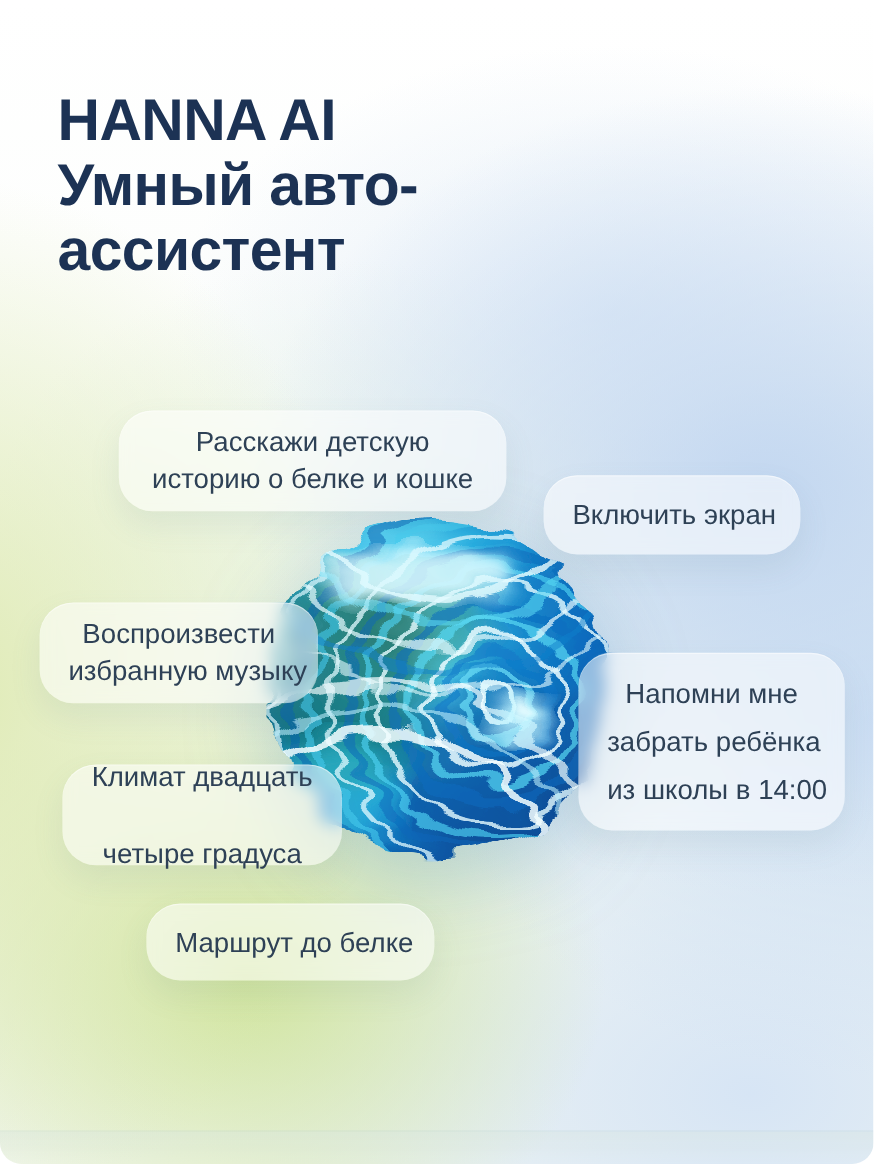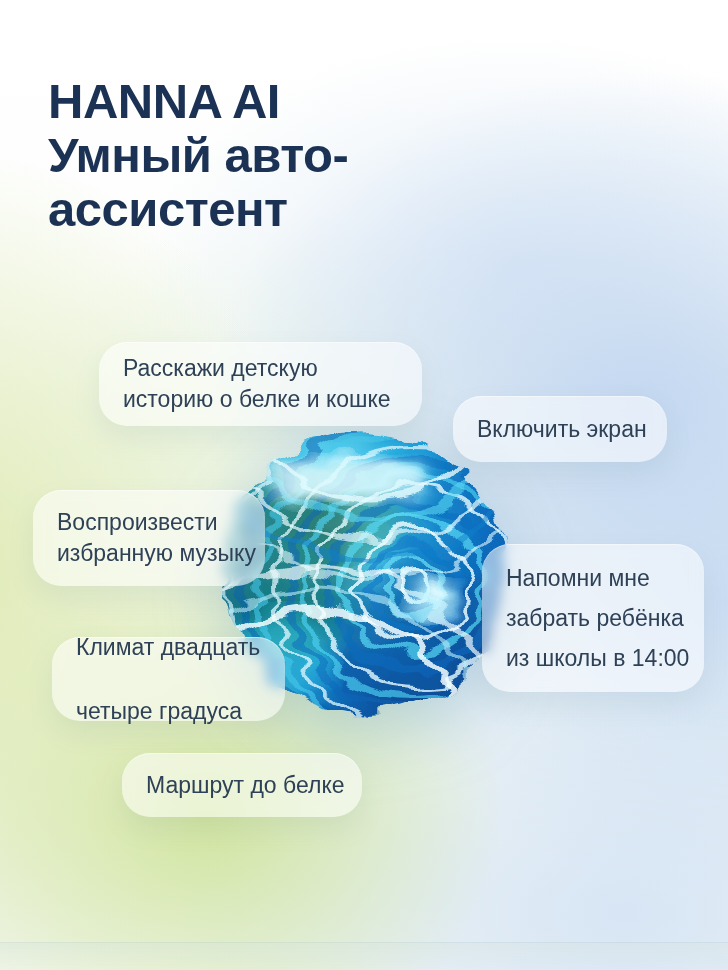--- a/index.html
+++ b/index.html
@@ -12,41 +12,42 @@
     position:relative;width:728px;height:970px;overflow:hidden;
     background:
       radial-gradient(620px 480px at 88% 42%, rgba(193,214,240,0.95), rgba(193,214,240,0) 70%),
       radial-gradient(520px 420px at 100% 62%, rgba(200,220,244,0.85), rgba(200,220,244,0) 70%),
       radial-gradient(560px 640px at -8% 60%, rgba(221,233,175,0.95), rgba(221,233,175,0) 68%),
       radial-gradient(430px 360px at 28% 84%, rgba(204,226,148,0.90), rgba(204,226,148,0) 70%),
       radial-gradient(640px 420px at 86% 94%, rgba(213,228,245,0.95), rgba(213,228,245,0) 72%),
       radial-gradient(520px 320px at 70% 27%, rgba(222,234,247,0.80), rgba(222,234,247,0) 70%),
       radial-gradient(420px 300px at 40% 44%, rgba(225,240,220,0.55), rgba(225,240,220,0) 70%),
       linear-gradient(180deg,#ffffff 0%,#fdfefd 22%,#f6faf3 55%,#f3f7f3 100%);
+    border-radius: 18px;
   }
   .title-block{position:absolute;left:48px;top:74px;width:440px;}
   .brand,.subtitle{
     font-size:49px;line-height:54px;font-weight:700;letter-spacing:-0.5px;
     color:#1c3254;
   }
   .bubble{
     position:absolute;border-radius:28px;
     background:rgba(255,255,255,0.55);
     backdrop-filter:blur(6px);
     -webkit-backdrop-filter:blur(6px);
     box-shadow:0 12px 26px rgba(105,140,150,0.12), inset 0 1px 0 rgba(255,255,255,0.45);
     display:flex;flex-direction:column;justify-content:center;
     padding:10px 24px;box-sizing:border-box;
     color:#2e4156;font-size:23px;line-height:31px;
     z-index:5;
   }
-  .bubble .ln{display:block;white-space:nowrap;}
+  .bubble .ln{display:block;white-space:nowrap;text-align:center;}
   .b-story   {left:99px;  top:342px; width:323px; height:84px;}
   .b-screen  {left:453px; top:396px; width:214px; height:66px;}
-  .b-music   {left:33px;  top:490px; width:232px; height:96px;}
+  .b-music   {left:33px;  top:502px; width:232px; height:84px;}
   .b-reminder{left:482px; top:544px; width:222px; height:148px; line-height:40px;}
   .b-climate {left:52px;  top:637px; width:233px; height:84px;gap:33px;}
   .b-route   {left:122px; top:753px; width:240px; height:64px;}
   .b-places  {left:415px; top:722px; width:256px; height:136px; line-height:36px;}
   .orb{
     position:absolute;left:222px;top:430px;width:288px;height:288px;z-index:2;
     filter:drop-shadow(0 20px 34px rgba(40,120,170,0.28));
   }
   .floor{
     position:absolute;left:0;top:942px;width:728px;height:28px;z-index:1;

